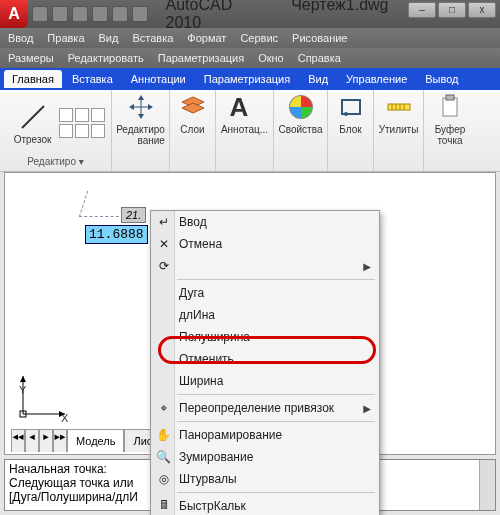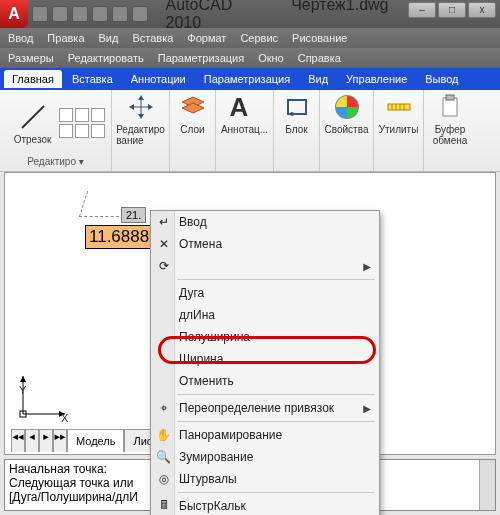--- a/index.html
+++ b/index.html
@@ -29,22 +29,22 @@
   .panel { border-right:1px solid #ccc; display:flex; flex-direction:column; align-items:center; justify-content:space-between; padding:2px 4px; }
   .panel-ctrl { display:flex; align-items:center; flex:1; }
   .big-btn { width:52px; display:flex; flex-direction:column; align-items:center; gap:2px; font-size:10px; color:#333; }
   .big-ico { width:30px; height:30px; }
   .panel-label { font-size:10px; color:#555; padding:2px 4px; display:flex; align-items:center; gap:4px;}
   .mini-grid { display:grid; grid-template-columns:repeat(3,14px); grid-template-rows:repeat(2,14px); gap:2px; }
   .mini-grid div { background:#fff; border:1px solid #999; }
 
   
   .canvas { position:absolute; top:172px; left:0; right:0; bottom:60px; background:#fff; border:1px solid #999; margin:0 4px; }
-  .blue-box { position:absolute; top:52px; left:80px; background:#fdba74; border:1px solid #005; color:#000; font-size:17px; padding:1px 3px; }
-  .gray-box { position:absolute; top:34px; left:116px; background:#ccc; border:1px solid #777; color:#000; font-size:11px; padding:1px 4px; }
+  .blue-box { position:absolute; top:52px; left:80px; background:#7dd3fc; border:1px solid #005; color:#000; font-size:13px; padding:1px 3px;font-family:Liberation Mono, monospace; }
+  .gray-box { position:absolute; top:34px; left:116px; background:#ccc; border:1px solid #777; color:#000; font-size:11px; padding:1px 4px;font-style:italic; }
   .dotted { position:absolute; top:18px; left:78px; width:40px; height:26px; border-left:1px dashed #88a; border-bottom:1px dashed #88a; transform:skewX(-18deg); }
 
   .axes { position:absolute; left:12px; bottom:32px; font-size:11px; color:#333; }
   .axes .y { position:absolute; bottom:26px; left:2px; }
   .axes .x { position:absolute; left:44px; bottom:-2px; }
   .axes svg { overflow:visible; }
 
   .tabs-bottom { position:absolute; bottom:2px; left:6px; display:flex; gap:0; font-size:11px; }
   .tabs-bottom .t { border:1px solid #999; border-bottom:none; padding:5px 8px; background:#eee; }
   .tabs-bottom .t.active { background:#fff; }
@@ -136,86 +136,86 @@
     <div class="panel-label">Редактиро ▾</div>
   </div>
 
   <div class="panel" style="width:58px">
     <div class="big-btn">
       <svg class="big-ico" viewBox="0 0 30 30">
         <path d="M15 3 L18 8 L12 8 Z M15 27 L18 22 L12 22 Z M3 15 L8 12 L8 18 Z M27 15 L22 12 L22 18 Z" fill="#357"></path>
         <line x1="15" y1="6" x2="15" y2="24" stroke="#357"></line>
           <line x1="6" y1="15" x2="24" y2="15" stroke="#357"></line>
       </svg>
-      <span style="white-space:pre-line;text-align:left">Редактиро
+      <span style="white-space:pre-line;text-align:right">Редактиро
 вание</span>
     </div>
   </div>
 
   <div class="panel" style="width:46px">
     <div class="big-btn">
       <svg class="big-ico" viewBox="0 0 30 30">
         <path d="M4 10 L15 5 L26 10 L15 15 Z" fill="#e84" stroke="#a52"></path>
         <path d="M4 16 L15 11 L26 16 L15 21 Z" fill="#e84" stroke="#a52"></path>
       </svg>
       <span>Слои</span>
     </div>
   </div>
 
   <div class="panel" style="width:58px">
     <div class="big-btn">
       <div class="big-ico" style="font-size:26px;font-weight:bold;color:#333">A</div>
       <span>Аннотац...</span>
-    </div>
-  </div>
-
-  <div class="panel" style="width:46px">
-    <div class="big-btn">
-      <svg class="big-ico" viewBox="0 0 30 30">
-          <rect x="6" y="8" width="18" height="14" fill="none" stroke="#357" stroke-width="2"></rect>
-          <circle cx="10" cy="22" r="2" fill="#357"></circle>
-        </svg>
-      <span>Блок</span>
     </div>
   </div>
 
   <div class="panel" style="width:54px">
     <div class="big-btn">
       <svg class="big-ico" viewBox="0 0 30 30">
         <circle cx="15" cy="15" r="11" fill="none" stroke="#888" stroke-width="2"></circle>
         <path d="M15 4 A11 11 0 0 1 26 15 L15 15 Z" fill="#e33"></path>
         <path d="M26 15 A11 11 0 0 1 15 26 L15 15 Z" fill="#3c3"></path>
         <path d="M15 26 A11 11 0 0 1 4 15 L15 15 Z" fill="#39e"></path>
         <path d="M4 15 A11 11 0 0 1 15 4 L15 15 Z" fill="#ed3"></path>
       </svg>
       <span>Свойства</span>
     </div>
   </div>
 
+  <div class="panel" style="width:46px">
+    <div class="big-btn">
+      <svg class="big-ico" viewBox="0 0 30 30">
+          <rect x="6" y="8" width="18" height="14" fill="none" stroke="#357" stroke-width="2"></rect>
+          <circle cx="10" cy="22" r="2" fill="#357"></circle>
+        </svg>
+      <span>Блок</span>
+    </div>
+  </div>
+
   <div class="panel" style="width:50px">
     <div class="big-btn">
       <svg class="big-ico" viewBox="0 0 30 30">
           <rect x="4" y="12" width="22" height="6" fill="#fd4" stroke="#a80"></rect>
           <line x1="8" y1="12" x2="8" y2="18" stroke="#a80"></line>
           <line x1="12" y1="12" x2="12" y2="18" stroke="#a80"></line>
           <line x1="16" y1="12" x2="16" y2="18" stroke="#a80"></line>
           <line x1="20" y1="12" x2="20" y2="18" stroke="#a80"></line>
         </svg>
       <span>Утилиты</span>
     </div>
   </div>
 
   <div class="panel" style="width:52px;border-right:none">
     <div class="big-btn">
       <svg class="big-ico" viewBox="0 0 30 30">
           <rect x="8" y="6" width="14" height="18" fill="#fff" stroke="#888"></rect>
           <rect x="11" y="3" width="8" height="5" fill="#bbb" stroke="#666"></rect>
         </svg>
       <span style="white-space:pre-line;text-align:center">Буфер
-обмена</span>
+точка</span>
     </div>
   </div>
 </div>
 
 <div class="canvas">
   <div class="dotted"></div>
   <div class="gray-box">21.</div>
   <div class="blue-box">11.6888</div>
 
   <div class="axes">
@@ -267,25 +267,25 @@
 
   <div class="ctx-row">
       <span>Дуга</span>
     </div>
   <div class="ctx-row">
       <span>длИна</span>
     </div>
   <div class="ctx-row">
       <span>Полуширина</span>
     </div>
+  <div class="ctx-row">
+      <span>Отменить</span>
+    </div>
   <div class="ctx-row" id="width-row">
       <span>Ширина</span>
-    </div>
-  <div class="ctx-row">
-      <span>Отменить</span>
     </div>
   <div class="ctx-sep"></div>
 
   <div class="ctx-row">
     <span class="ctx-ico">⌖</span>
     <span>Переопределение привязок</span>
     <span class="ctx-arrow">▶</span>
   </div>
   <div class="ctx-sep"></div>
 

